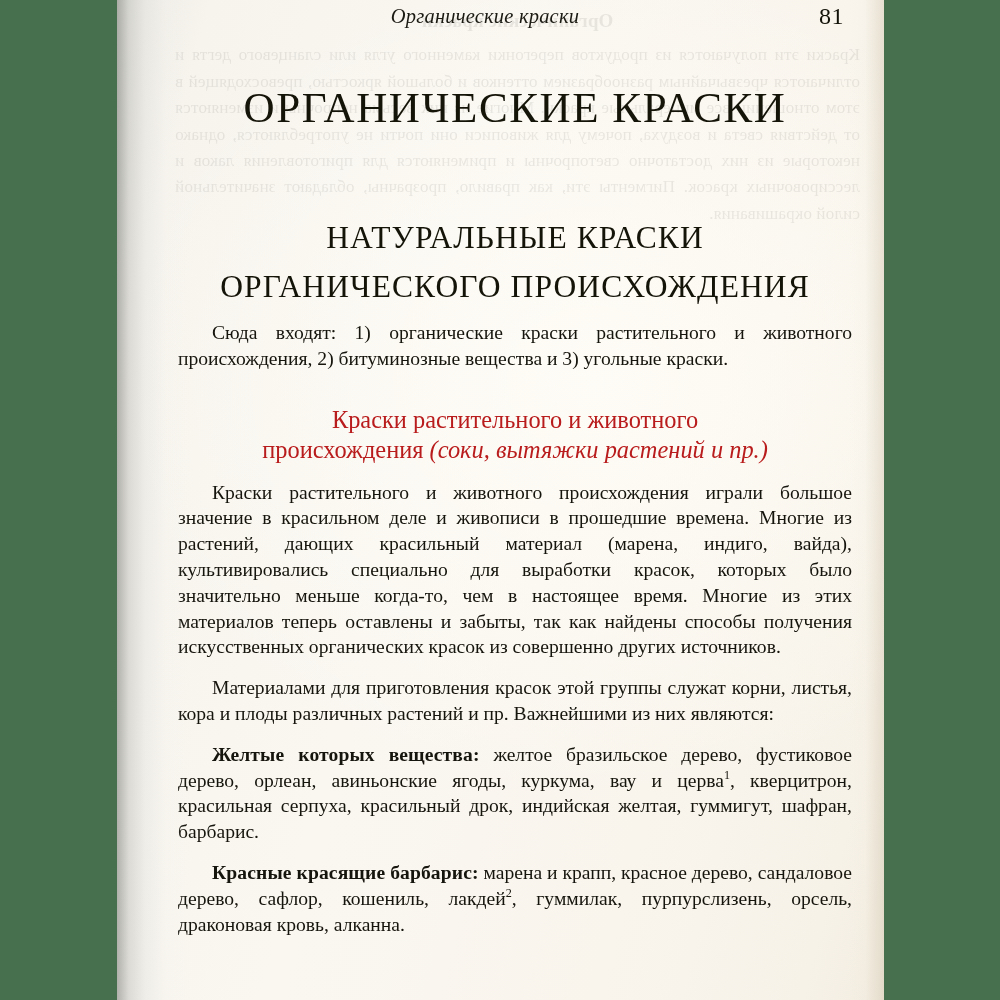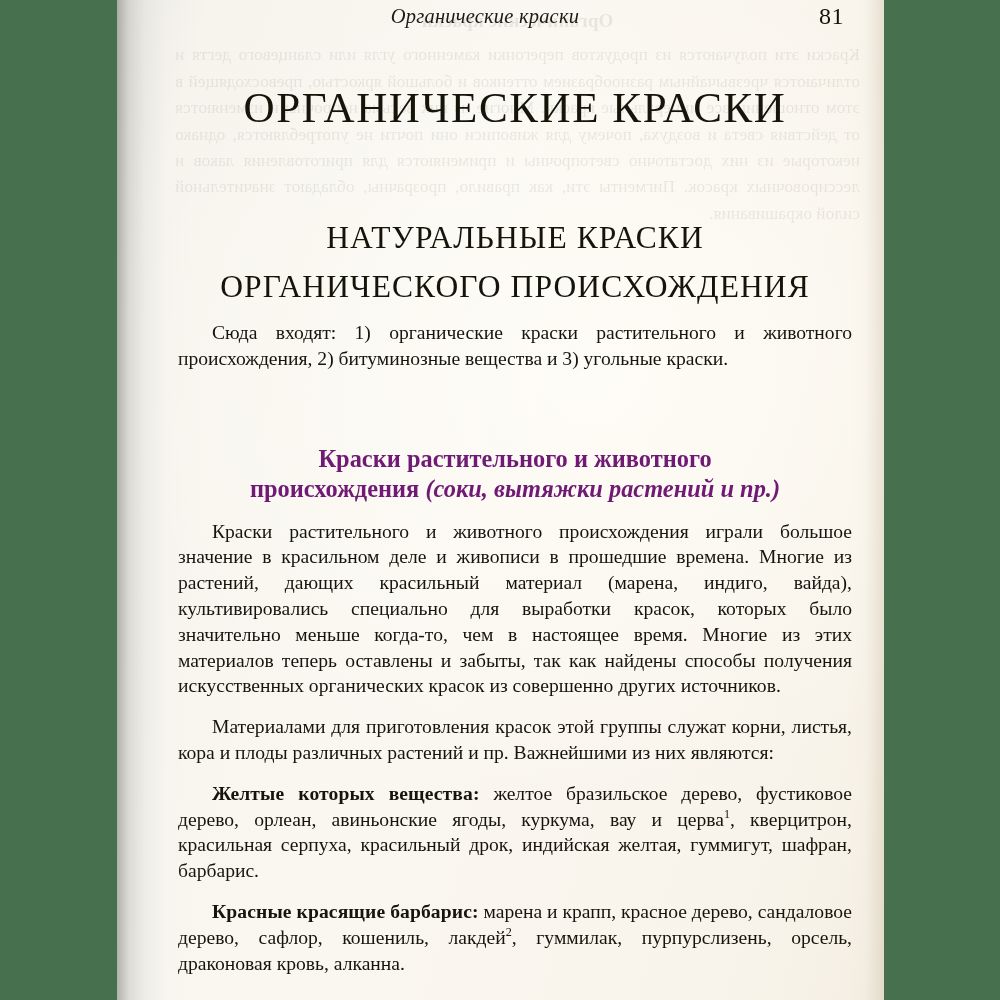--- a/index.html
+++ b/index.html
@@ -135,24 +135,24 @@
     text-align:justify;
     text-indent:34px;
     margin-top:15px;
     color:#16150d;
     hyphens:manual;
   }
 
   h3.sub-title {
     text-align:center;
     font-size:24.4px;
-    font-weight:bold;
+    font-weight:normal;
     line-height:30px;
-    margin-top:72px;
-    color:#701a75;
+    margin-top:33px;
+    color:#b91c1c;
   }
   h3.sub-title .l2 { display:block; }
   h3.sub-title i { font-style:italic; }
 
   p.body b { font-weight:bold; letter-spacing:0.1px; }
   sup { font-size:0.62em; vertical-align:super; line-height:0; }
 
   
   #footnotes {
     position:absolute;

